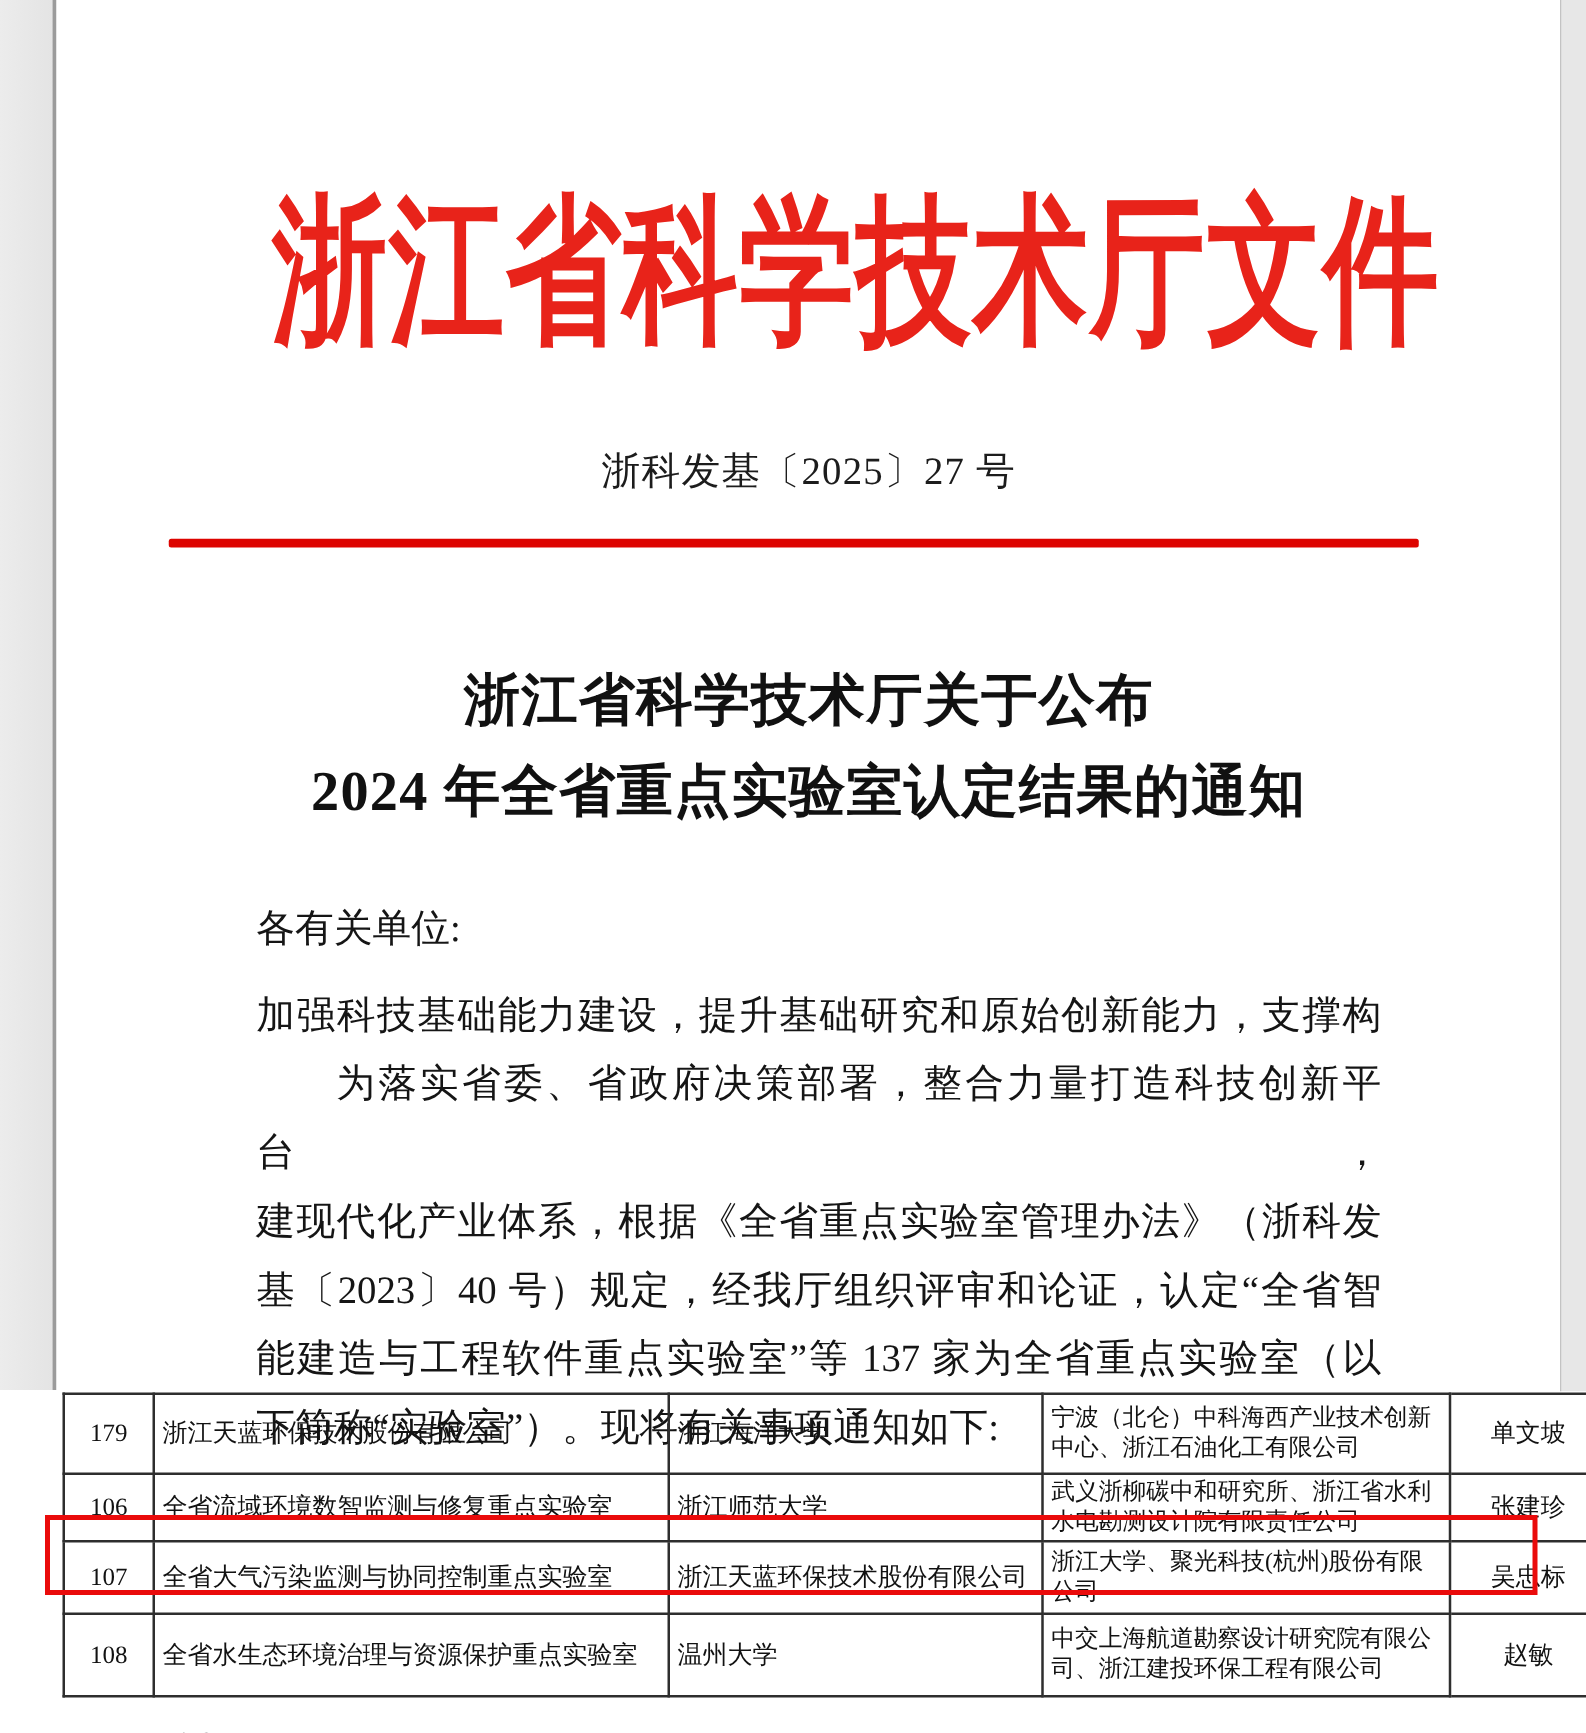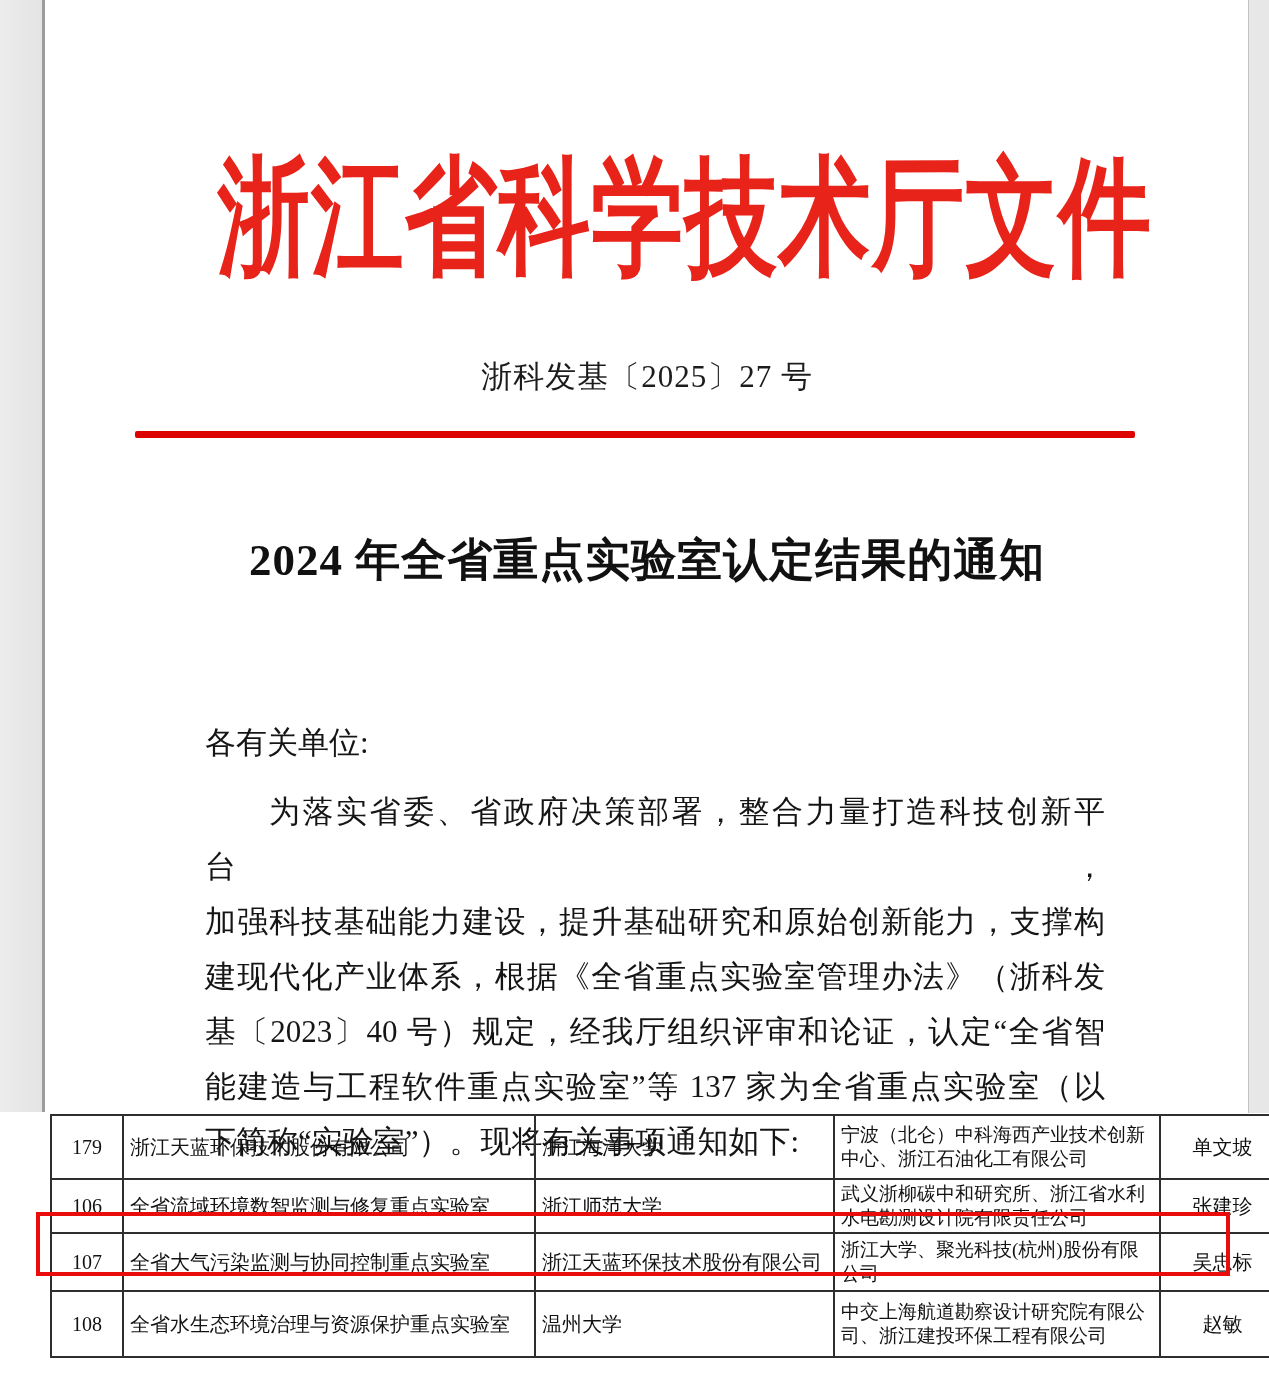--- a/index.html
+++ b/index.html
@@ -123,28 +123,29 @@
 
 <div class="abs header-title-wrap">
   <span class="header-title">浙江省科学技术厅文件</span>
 </div>
 
 <div class="abs doc-number">浙科发基〔2025〕27 号</div>
 
 <div class="abs red-rule"></div>
 
 <div class="abs notice-title">
+  <div>浙江省科学技术厅关于公布</div>
   <div>2024 年全省重点实验室认定结果的通知</div>
 </div>
 
 <div class="abs salutation">各有关单位:</div>
 
 <div class="abs body-block">
+  <div class="body-line">加强科技基础能力建设，提升基础研究和原始创新能力，支撑构</div>
   <div class="body-line first">为落实省委、省政府决策部署，整合力量打造科技创新平台，</div>
-  <div class="body-line">加强科技基础能力建设，提升基础研究和原始创新能力，支撑构</div>
   <div class="body-line">建现代化产业体系，根据《全省重点实验室管理办法》（浙科发</div>
   <div class="body-line">基〔2023〕40 号）规定，经我厅组织评审和论证，认定“全省智</div>
   <div class="body-line">能建造与工程软件重点实验室”等 137 家为全省重点实验室（以</div>
   <div class="body-line last">下简称“实验室”）。现将有关事项通知如下:</div>
 </div>
 
 <table class="abs reg">
   <tbody>
     <tr class="r0">
       <td class="c-no">179</td>

